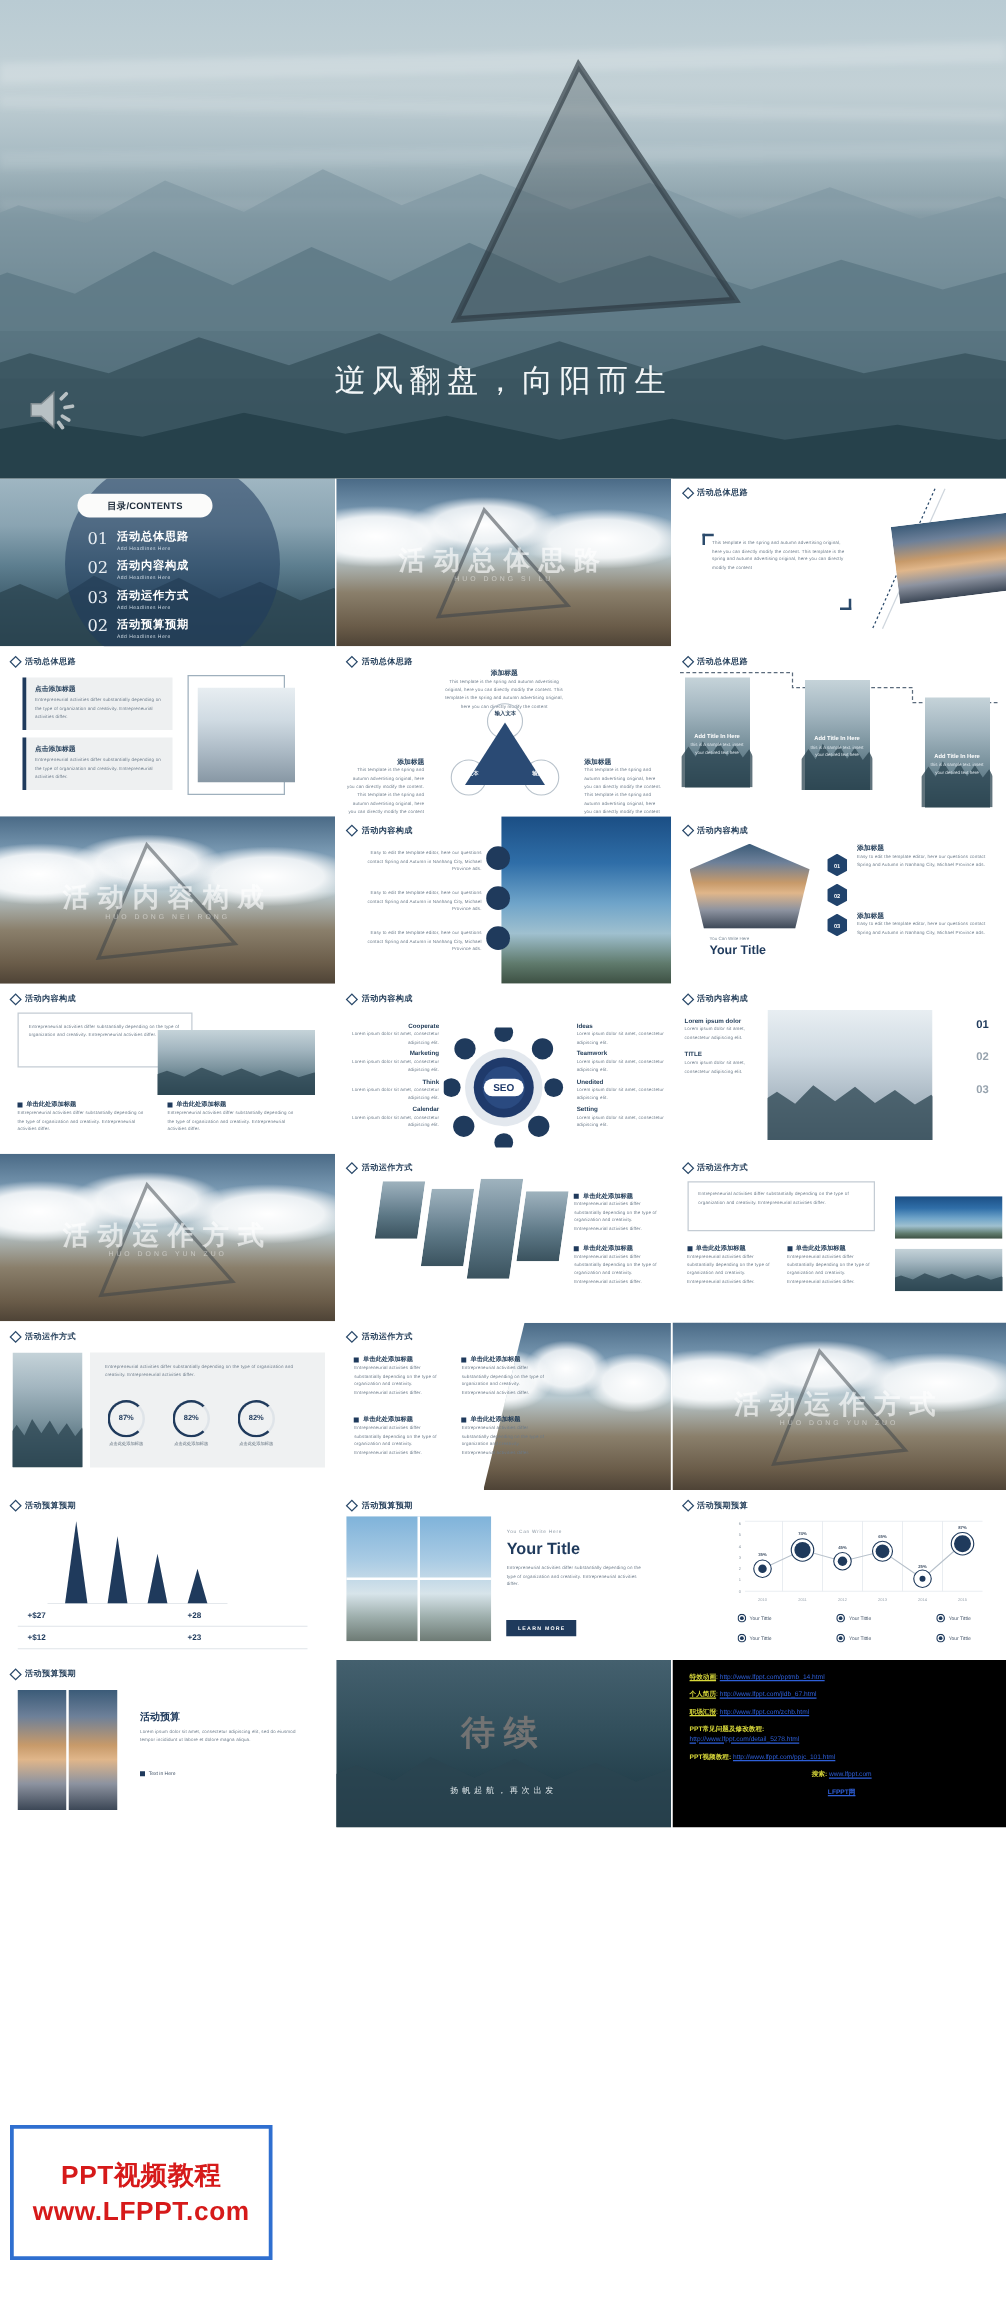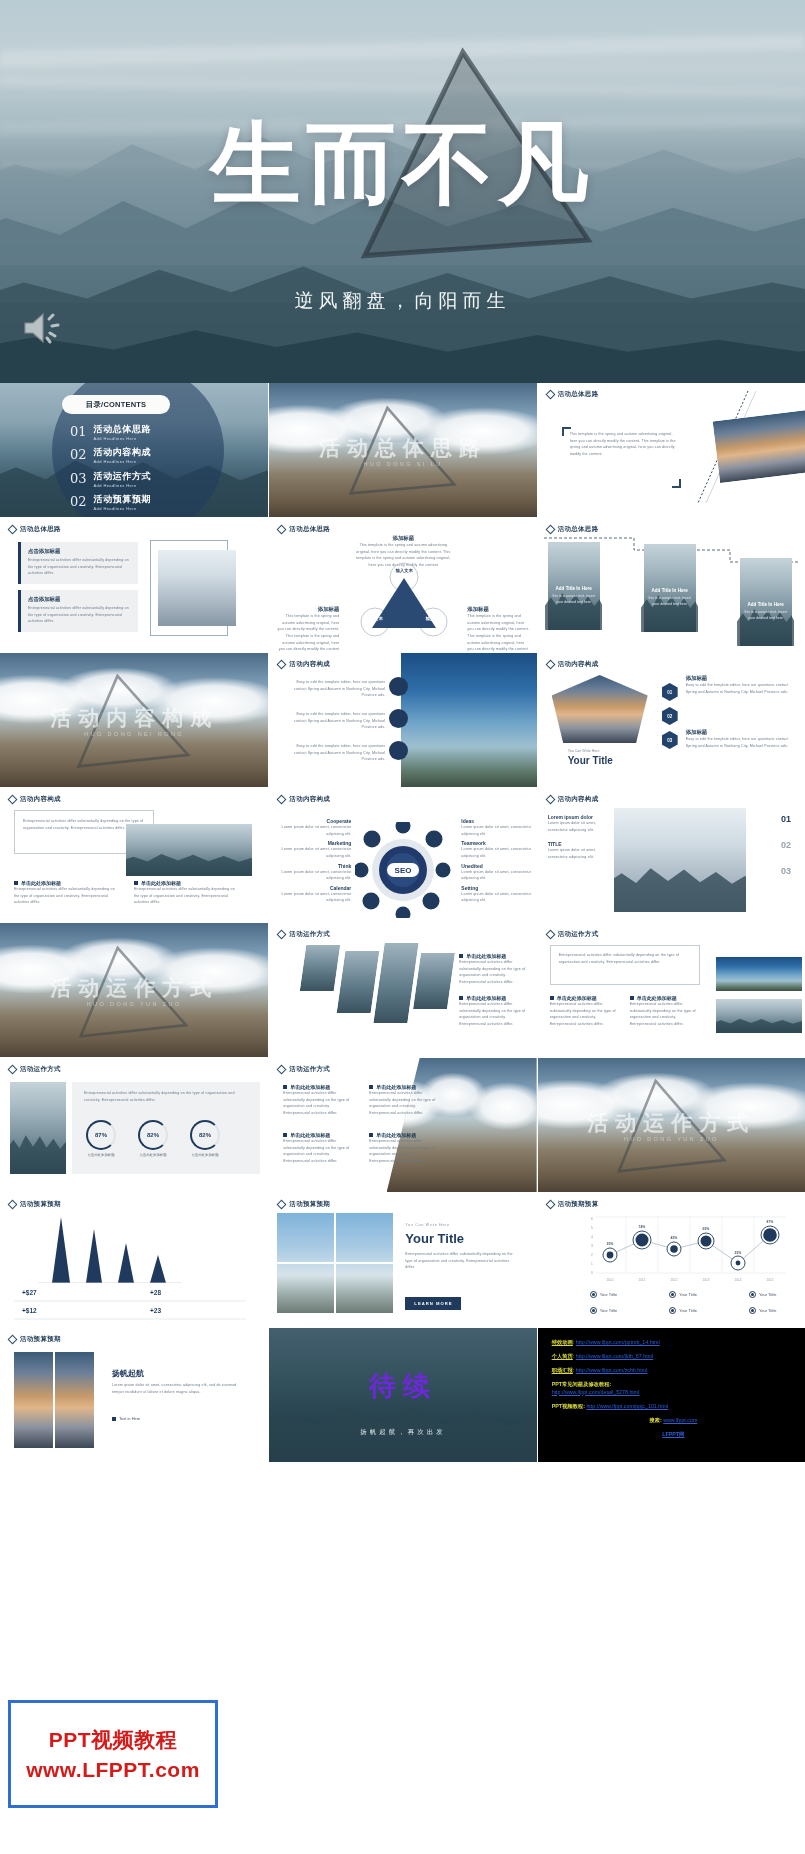--- a/index.html
+++ b/index.html
@@ -46,21 +46,21 @@
   }
   .hero .tri-svg { position:absolute; left:320px; top:40px; }
   .hero-title {
     position:absolute; left:0; right:0; top:118px; text-align:center;
     font-family:"DejaVu Serif","Liberation Serif",serif;
     font-size:90px; font-weight:700; color:#fff; letter-spacing:6px;
     text-shadow:0 2px 10px rgba(0,0,0,.18); line-height:1;
   }
   .hero-sub {
     position:absolute; left:0; right:0; top:288px; text-align:center;
-    font-size:19px; color:#f1f5f6; letter-spacing:5px;
+    font-size:25px; color:#f1f5f6; letter-spacing:5px;
   }
   .hero .speaker { position:absolute; left:22px; bottom:38px; opacity:.85; }
 
   
   .grid { position:relative; width:805px; }
   .row { display:flex; width:805px; }
   .slide { width:268.33px; height:134px; position:relative; overflow:hidden; background:#fff; }
   .slide + .slide { border-left:1px solid #fff; }
   .row + .row { border-top:1px solid #fff; }
 
@@ -175,21 +175,20 @@
   <div class="ridge r2"></div>
   <div class="ridge r3"></div>
   <div class="ridge r4"></div>
 
   <svg class="tri-svg" width="300" height="230">
     <g transform="rotate(-4 150 115)">
       <polygon points="150,12 262,208 38,208" fill="rgba(45,58,66,.30)" stroke="rgba(38,50,58,.62)" stroke-width="5"></polygon>
     </g>
   </svg>
 
-  <div class="hero-title">生而不凡</div>
   <div class="hero-sub">逆风翻盘，向阳而生</div>
 
   <svg class="speaker" width="42" height="34" viewBox="0 0 42 34">
     <polygon points="3,12 11,12 21,3 21,31 11,22 3,22" fill="#cfd4d6" stroke="#8e969a" stroke-width="1.2"></polygon>
     <g stroke="#cfd4d6" stroke-width="3" stroke-linecap="round" fill="none">
       <line x1="27" y1="8" x2="31" y2="4"></line>
       <line x1="30" y1="15" x2="36" y2="14"></line>
       <line x1="28" y1="22" x2="33" y2="25"></line>
       <line x1="25" y1="27" x2="28" y2="31"></line>
     </g>
@@ -792,32 +791,32 @@
       <div class="sh">
         <span class="dia"></span>
         <span class="txt">活动预算预期</span>
       </div>
       <div style="position:absolute;left:14px;top:24px;width:80px;height:96px;overflow:hidden">
         <div class="ph ph-sunset"></div>
       </div>
       <svg style="position:absolute;left:14px;top:24px" width="80" height="96">
         <line x1="40" y1="0" x2="40" y2="96" stroke="#fff" stroke-width="2"></line>
       </svg>
-      <div style="position:absolute;left:112px;top:40px;font-size:8px;color:#1f3a5c;font-weight:700">扬帆起航</div>
+      <div style="position:absolute;left:112px;top:40px;font-size:8px;color:#1f3a5c;font-weight:700">活动预算</div>
       <div class="body-en" style="position:absolute;left:112px;top:54px;width:132px">Lorem ipsum dolor sit amet, consectetur adipiscing elit, sed do eiusmod tempor incididunt ut labore et dolore magna aliqua.</div>
       <div style="position:absolute;left:112px;top:88px;display:flex;align-items:center;gap:3px">
         <span class="sq"></span>
         <span style="font-size:4px;color:#46566a">Text in Here</span>
       </div>
     </div>
 
     <div class="slide">
       <div class="ph ph-dark ph-ridges"></div>
       <div style="position:absolute;left:0;right:0;top:40px;text-align:center;font-family:'DejaVu Serif','Liberation Serif',serif;
-                  font-size:27px;color:#6d28d9;font-weight:700;letter-spacing:7px">待续</div>
+                  font-size:27px;color:#737373;font-weight:700;letter-spacing:7px">待续</div>
       <div style="position:absolute;left:0;right:0;top:100px;text-align:center;font-size:6.5px;color:#dfe7ea;letter-spacing:3px">扬帆起航，再次出发</div>
     </div>
 
     <div class="slide">
       <div class="links">
         <div class="ln">
           <span class="k">特效动画</span><span style="color:#d9d93a">: </span><span class="u">http://www.lfppt.com/pptmb_14.html</span>
         </div>
         <div class="ln">
           <span class="k">个人简历</span><span style="color:#d9d93a">: </span><span class="u">http://www.lfppt.com/jldb_67.html</span>

